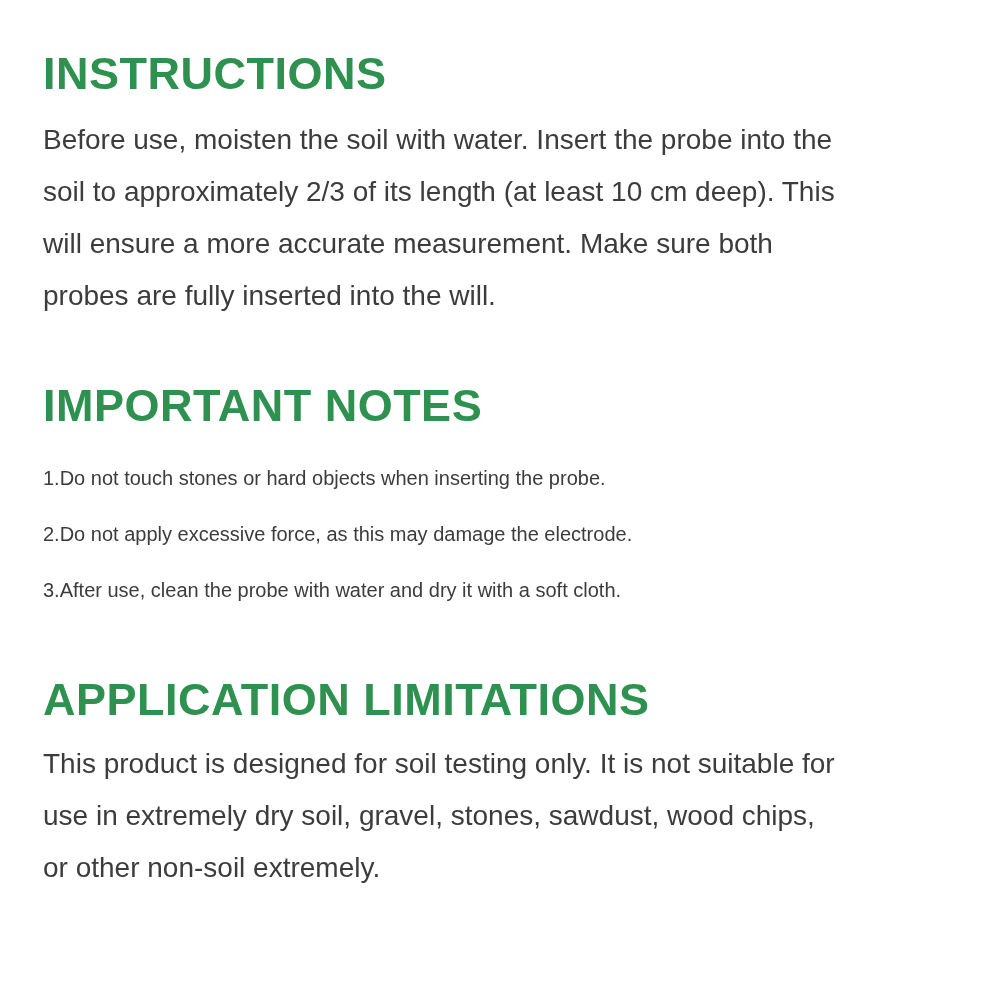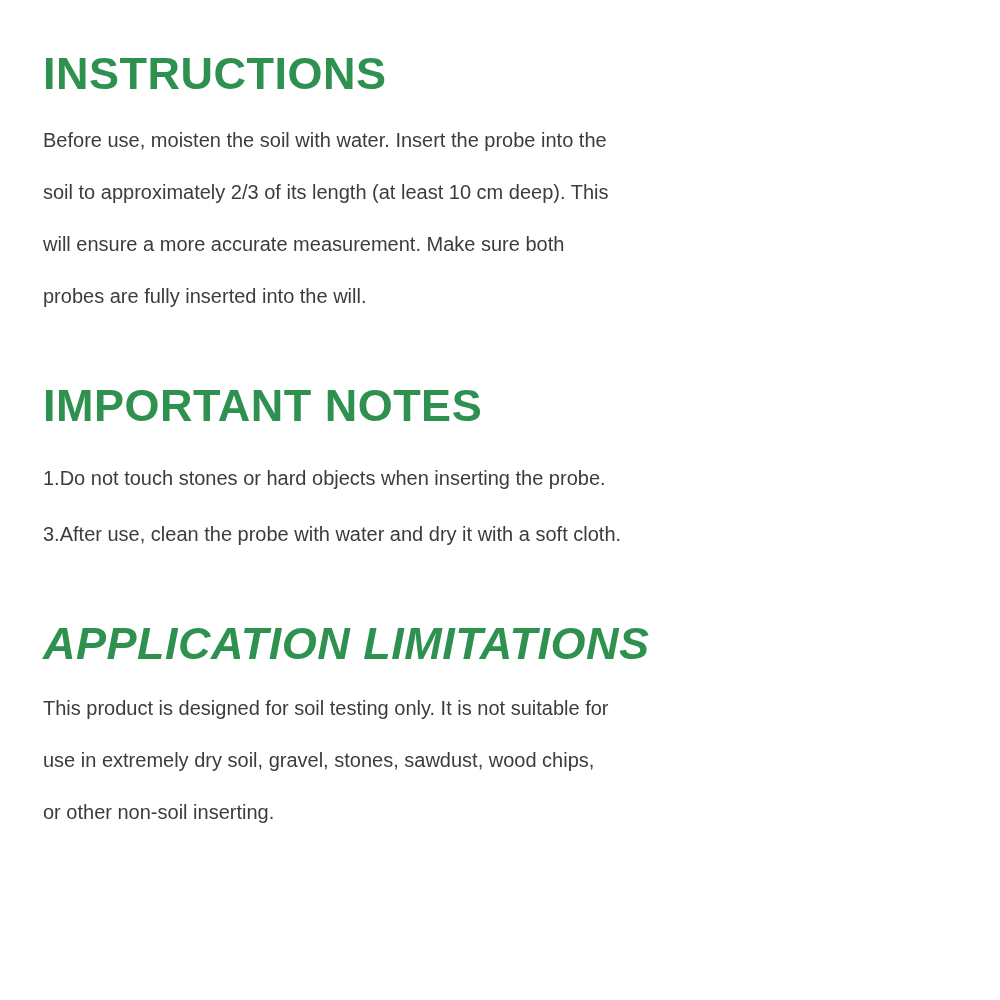--- a/index.html
+++ b/index.html
@@ -23,29 +23,29 @@
   }
   .section-heading {
     font-size: 45px;
     font-weight: 700;
     letter-spacing: 0.5px;
     line-height: 48px;
     color: var(--heading_green);
   }
   .heading-1 { margin-top: 10px; }
   .heading-2 { margin-top: 60px; }
-  .heading-3 { margin-top: 58px; font-style: italic; }
+  .heading-3 { margin-top: 58px; }
   .body-paragraph {
     margin-top: 16px;
     color: var(--body_text);
   }
   .body-paragraph-3 { margin-top: 14px; }
   .paragraph-line {
     display: block;
-    font-size: 20px;
+    font-size: 28px;
     line-height: 52px;
     white-space: nowrap;
   }
   .notes-list {
     list-style: none;
     margin-top: 20px;
     color: var(--body_text);
   }
   .note-item {
     display: block;
@@ -66,26 +66,27 @@
       <span class="paragraph-line">soil to approximately 2/3 of its length (at least 10 cm deep). This</span>
       <span class="paragraph-line">will ensure a more accurate measurement. Make sure both</span>
       <span class="paragraph-line">probes are fully inserted into the will.</span>
     </p>
   </section>
 
   <section>
     <h1 class="section-heading heading-2">IMPORTANT NOTES</h1>
     <ul class="notes-list">
       <li class="note-item">1.Do not touch stones or hard objects when inserting the probe.</li>
+      <li class="note-item">2.Do not apply excessive force, as this may damage the electrode.</li>
       <li class="note-item">3.After use, clean the probe with water and dry it with a soft cloth.</li>
     </ul>
   </section>
 
   <section>
     <h1 class="section-heading heading-3">APPLICATION LIMITATIONS</h1>
     <p class="body-paragraph body-paragraph-3">
       <span class="paragraph-line">This product is designed for soil testing only. It is not suitable for</span>
       <span class="paragraph-line">use in extremely dry soil, gravel, stones, sawdust, wood chips,</span>
-      <span class="paragraph-line">or other non-soil inserting.</span>
+      <span class="paragraph-line">or other non-soil extremely.</span>
     </p>
   </section>
 
 </div>
 
 </body></html>

